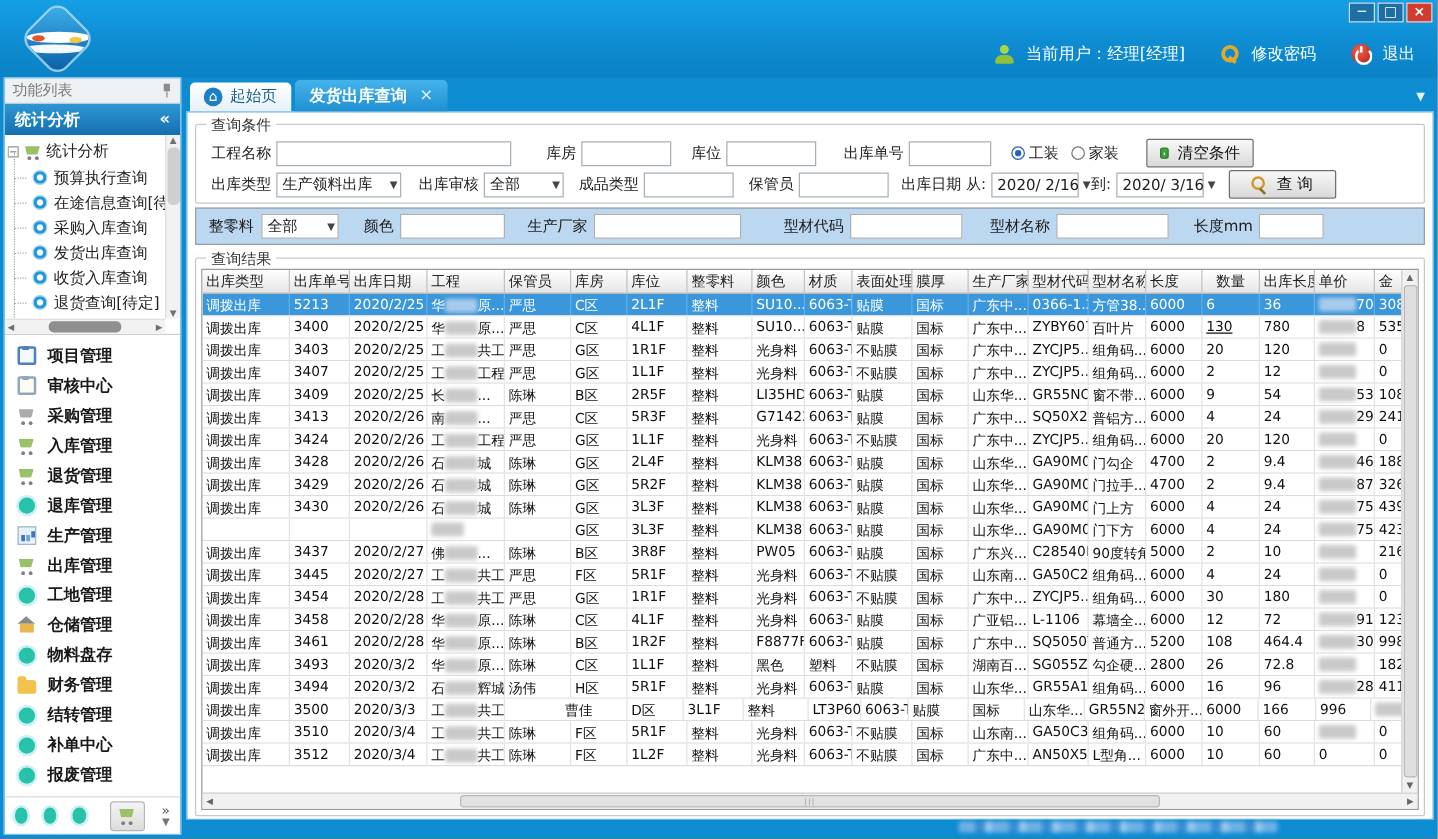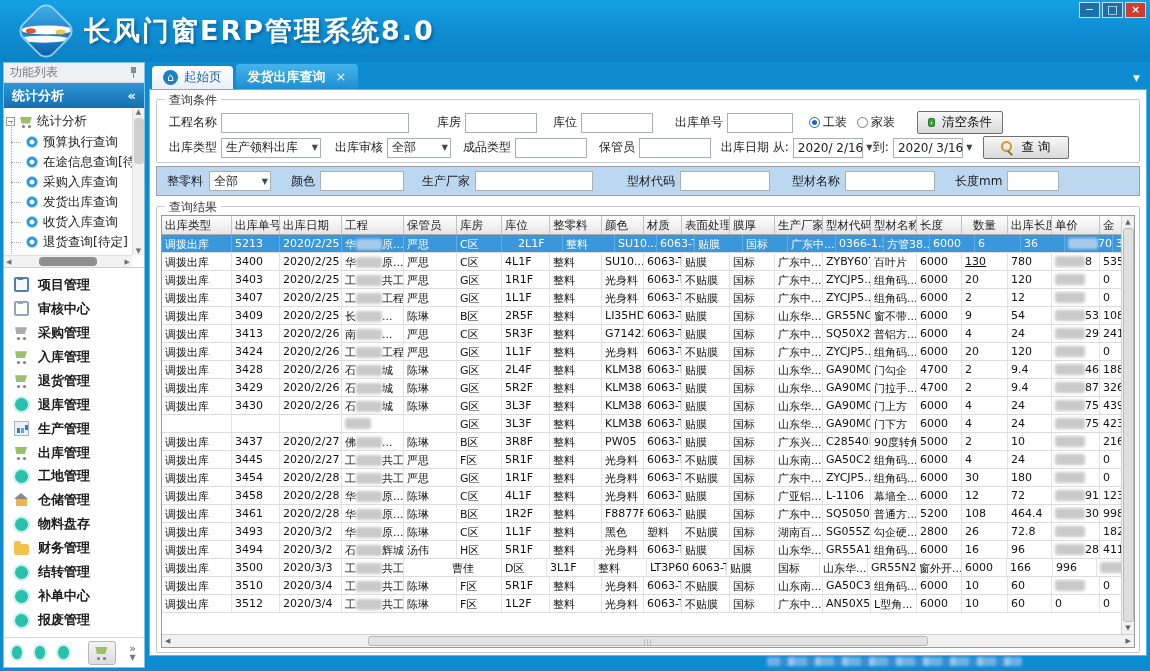--- a/index.html
+++ b/index.html
@@ -143,25 +143,34 @@
 
 <div class="window">
 
   <div class="titlebar">
     <div class="logo">
         <i></i>
         <i class="b"></i>
         <em></em>
         <em class="y"></em>
       </div>
-    <div class="app-title">长风门窗ERP管理系统8.0</div>
     <div class="win-controls">
       <div class="win-btn">─</div>
       <div class="win-btn">□</div>
       <div class="win-btn close">×</div>
+    </div>
+    <div class="userbar">
+      <span class="i-user"></span>
+      <span>当前用户：经理[经理]</span>
+      <span class="gap"></span>
+      <span class="i-key"></span>
+      <span>修改密码</span>
+      <span class="gap"></span>
+      <span class="i-power"></span>
+      <span>退出</span>
     </div>
   </div>
 
   <div class="body">
 
     <aside class="sidebar">
       <div class="panel-title">
         <span>功能列表</span>
         <span class="pin"></span>
       </div>
@@ -406,21 +415,21 @@
                     <div class="hc" style="width: 22px;">金</div>
                   </div>
                 <div class="gbody" id="grid-body">
                     <div class="grow selected">
                       <div class="gc" style="width: 70px;">调拨出库</div>
                       <div class="gc" style="width: 48px;">5213</div>
                       <div class="gc" style="width: 62px;">2020/2/25</div>
                       <div class="gc" style="width: 62px;">华<span class="blurred"></span>原...</div>
                       <div class="gc" style="width: 53px;">严思</div>
                       <div class="gc" style="width: 45px;">C区</div>
-                      <div class="gc" style="width: 48px; margin-left: 13px;">2L1F</div>
+                      <div class="gc" style="width: 48px;">2L1F</div>
                       <div class="gc" style="width: 52px;">整料</div>
                       <div class="gc" style="width: 42px;">SU10...</div>
                       <div class="gc" style="width: 38px;">6063-T5</div>
                       <div class="gc" style="width: 48px;">贴膜</div>
                       <div class="gc" style="width: 45px;">国标</div>
                       <div class="gc" style="width: 48px;">广东中...</div>
                       <div class="gc" style="width: 48px;">0366-1.2</div>
                       <div class="gc" style="width: 46px;">方管38...</div>
                       <div class="gc" style="width: 45px;">6000</div>
                       <div class="gc" style="width: 46px;">6</div>

